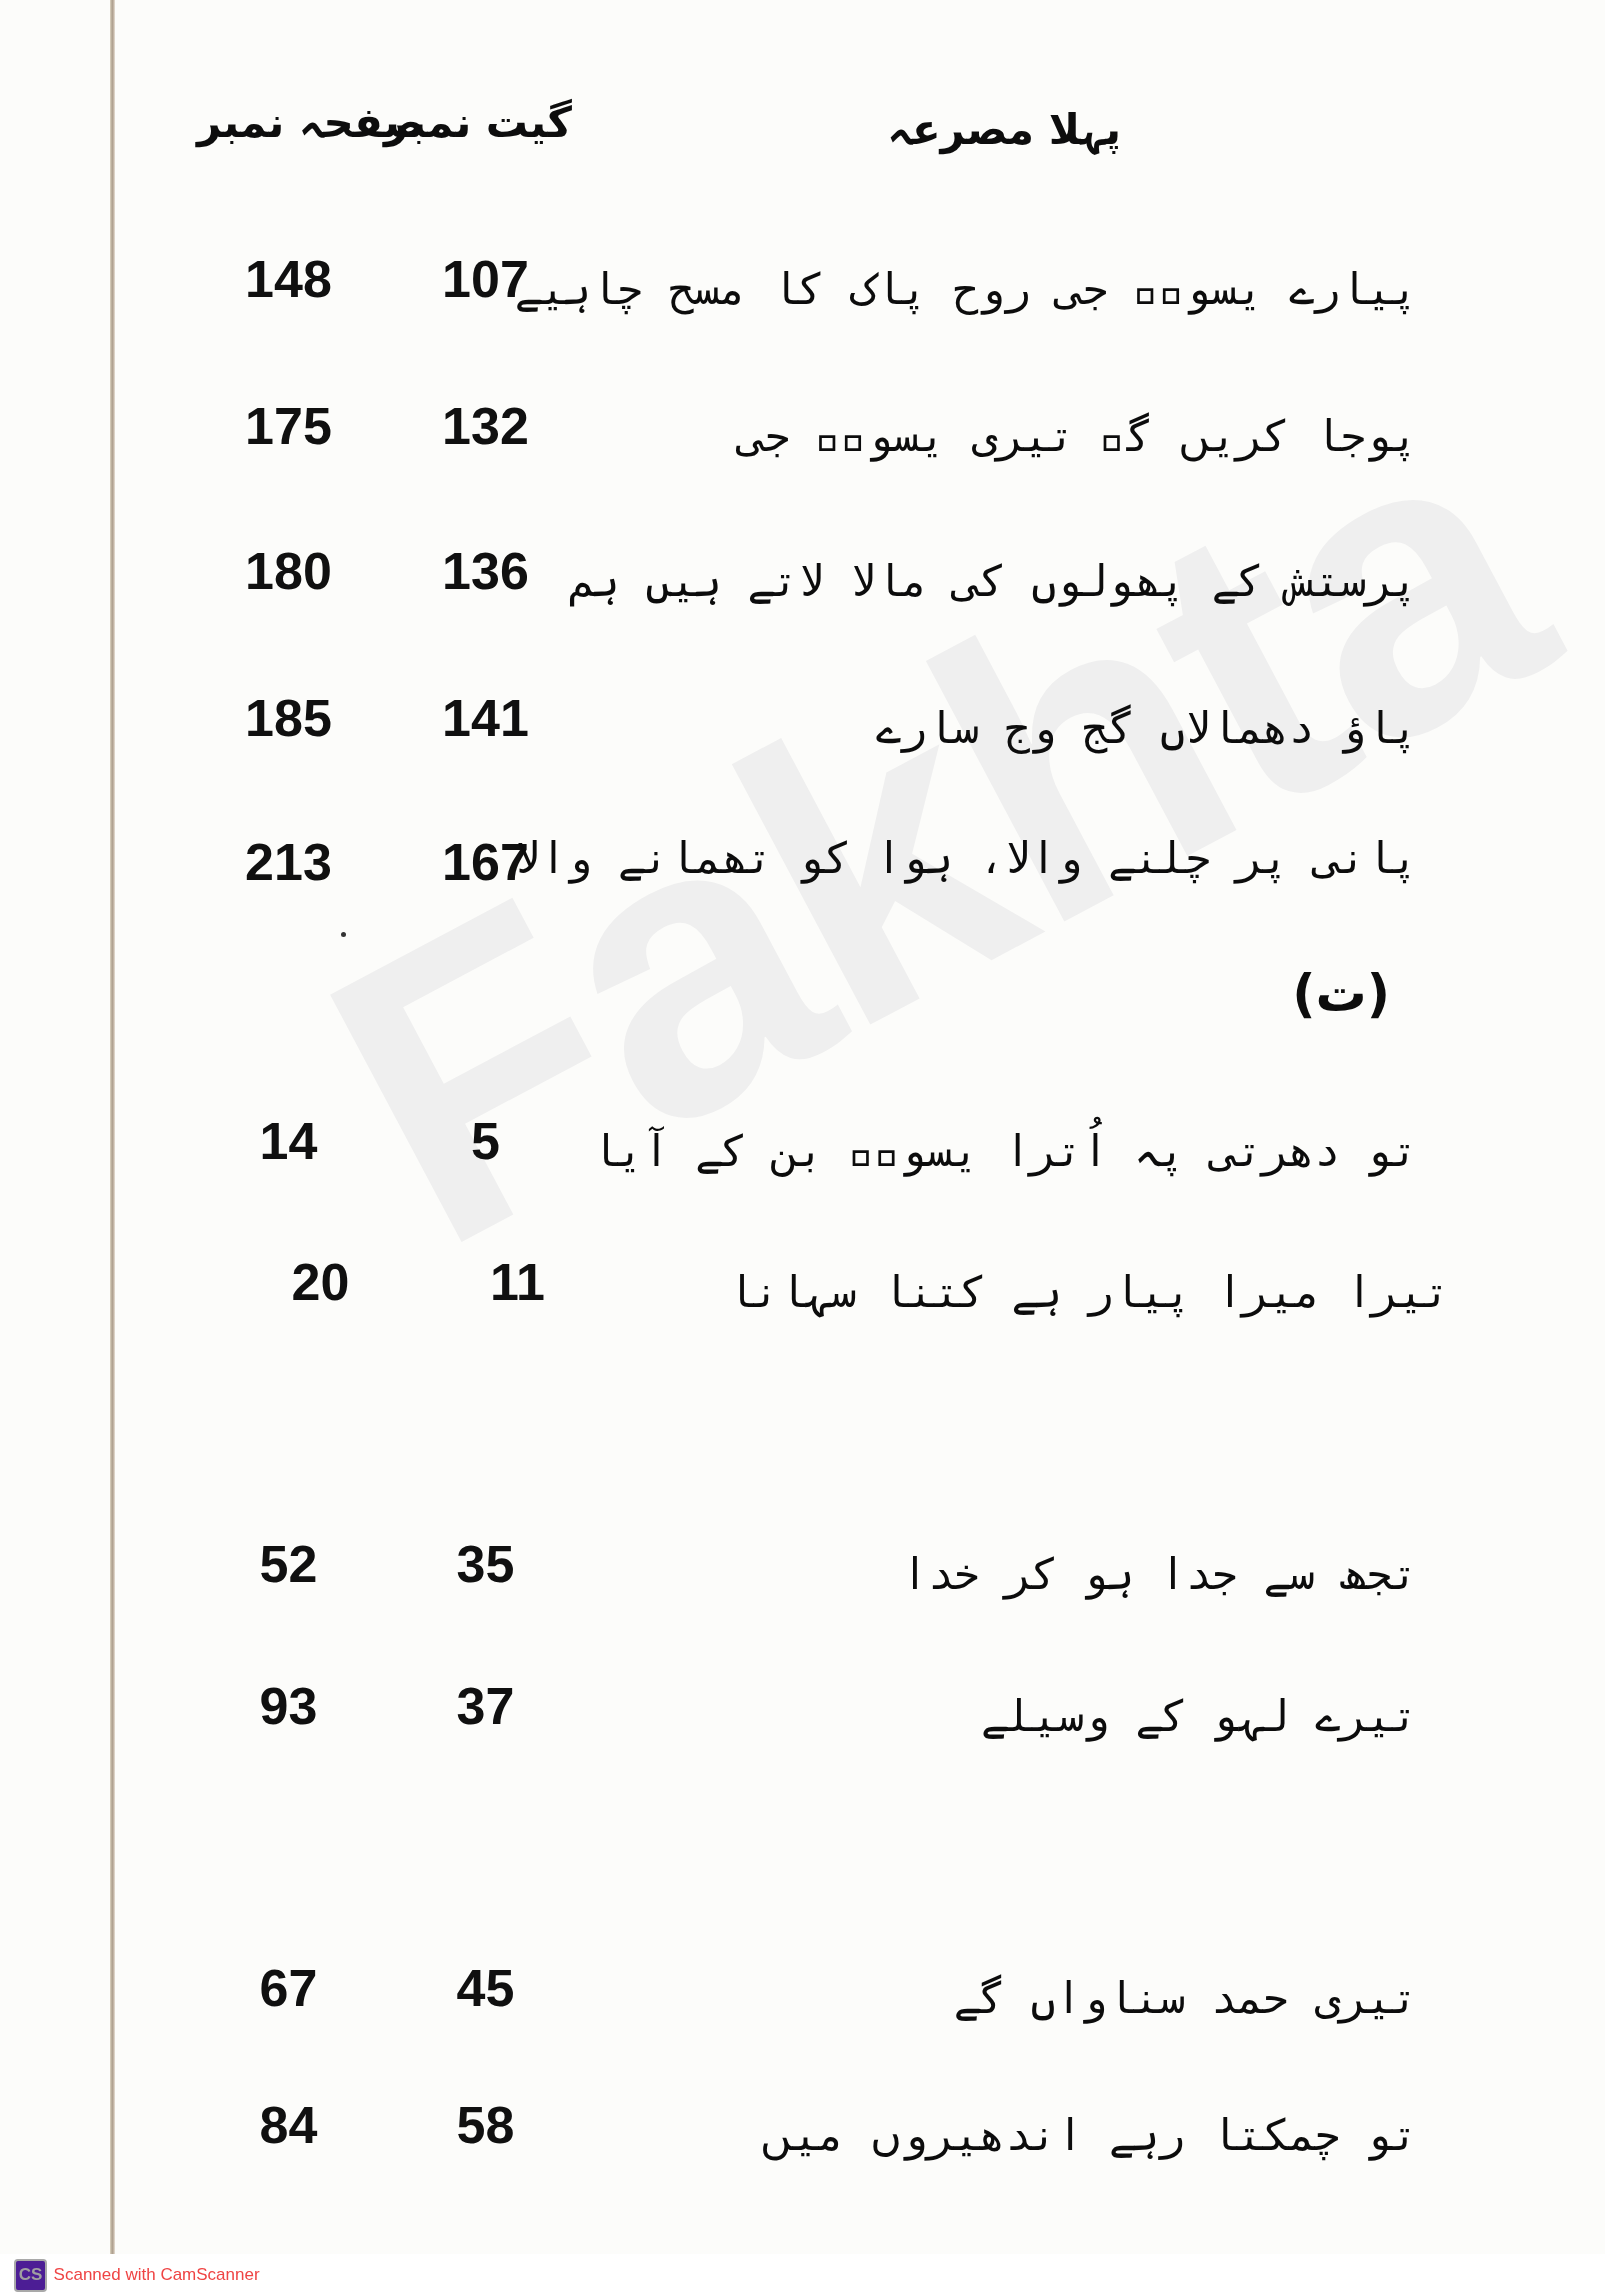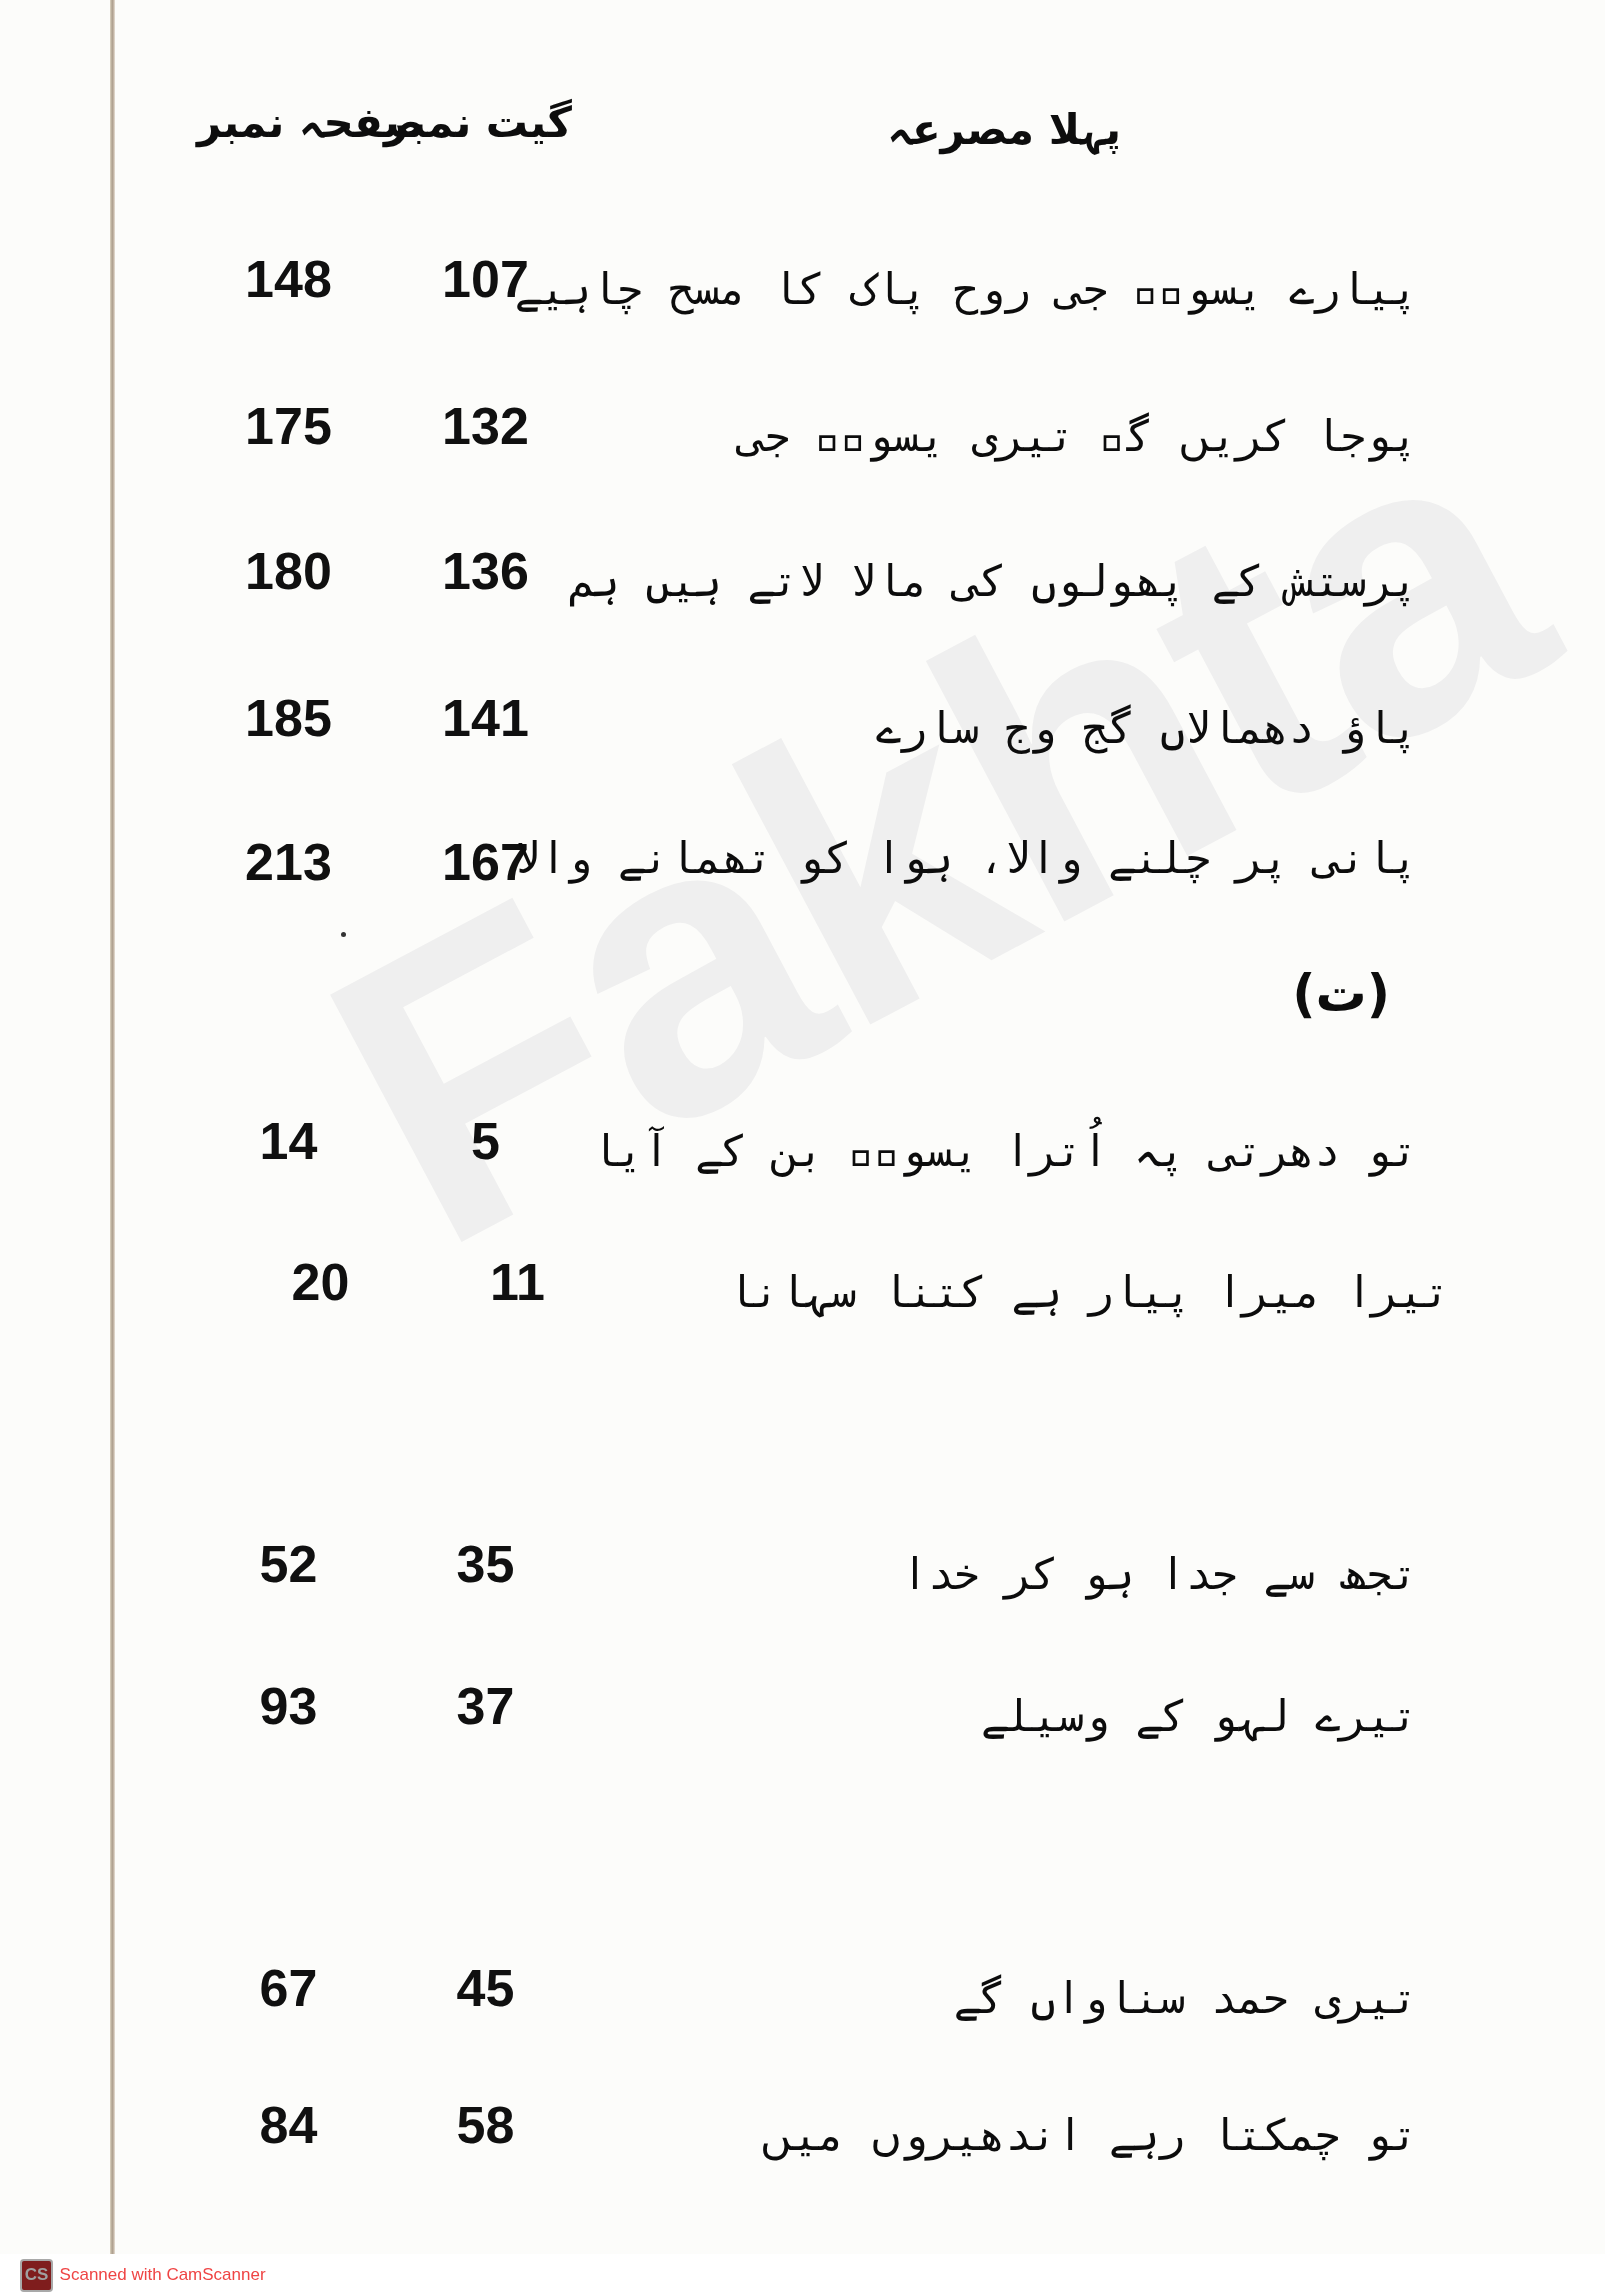--- a/index.html
+++ b/index.html
@@ -127,34 +127,34 @@
       position: absolute;
       left: 0;
       top: 2254px;
       width: 1606px;
       height: 42px;
       background: #ffffff;
       display: flex;
       align-items: center;
     }
     .cs-logo {
-      margin-left: 20px;
+      margin-left: 14px;
       width: 33px;
       height: 33px;
       border: 2.6px solid #a9a9a9;
       border-radius: 3.9px;
       box-sizing: border-box;
       display: flex;
       align-items: center;
       justify-content: center;
       font-family: "Liberation Sans", sans-serif;
       font-weight: bold;
       font-size: 17px;
       color: #a0a0a0;
-      background: #7f1d1d;
+      background: #4c1d95;
     }
     .cs-text {
       margin-left: 6.6px;
       font-family: "Liberation Sans", sans-serif;
       font-size: 17px;
       color: #ef4444;
     }
   </style>
 </head>
 <body>

